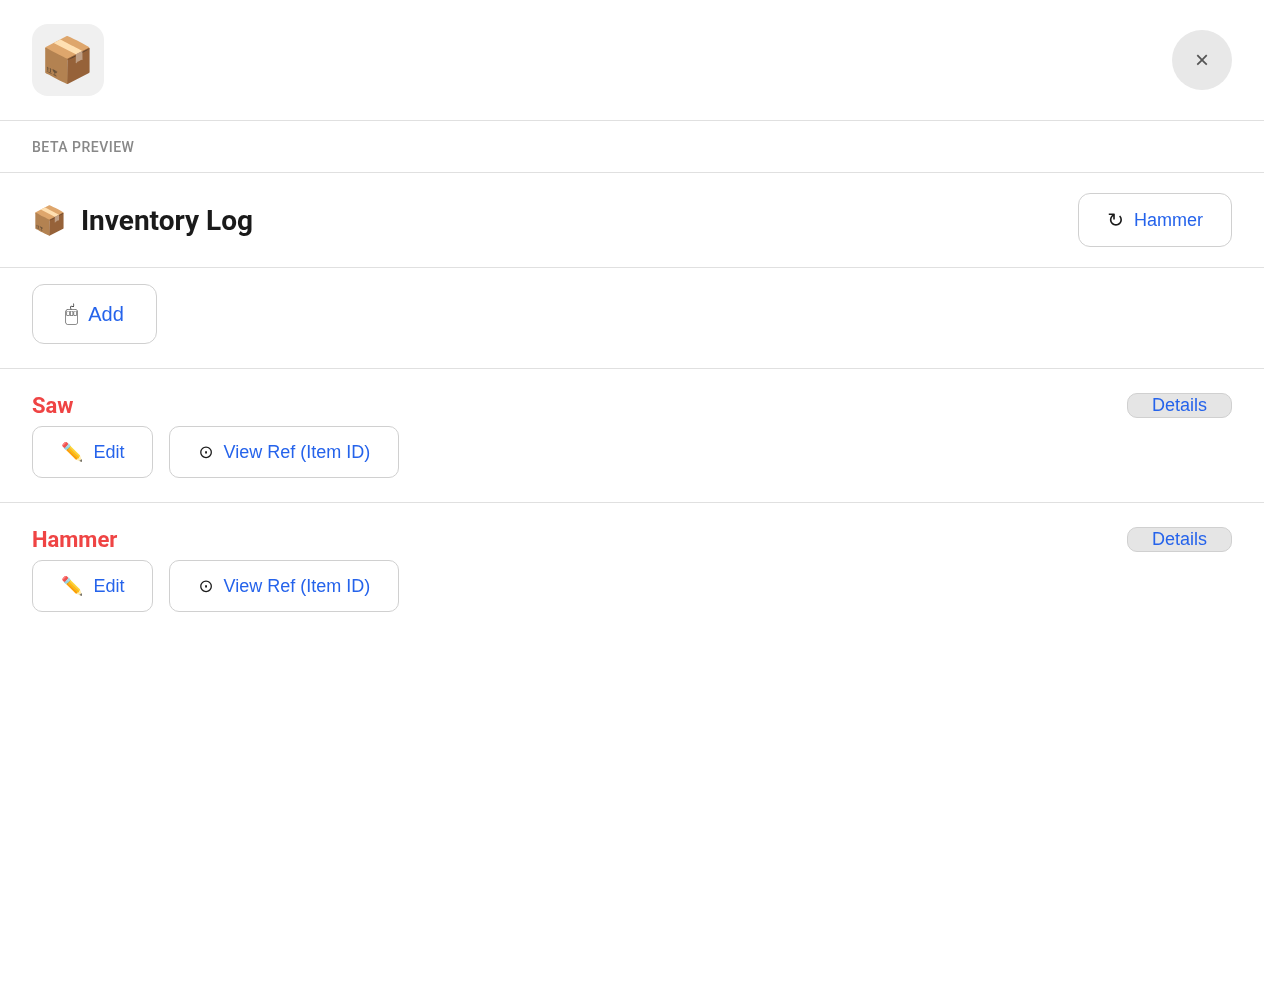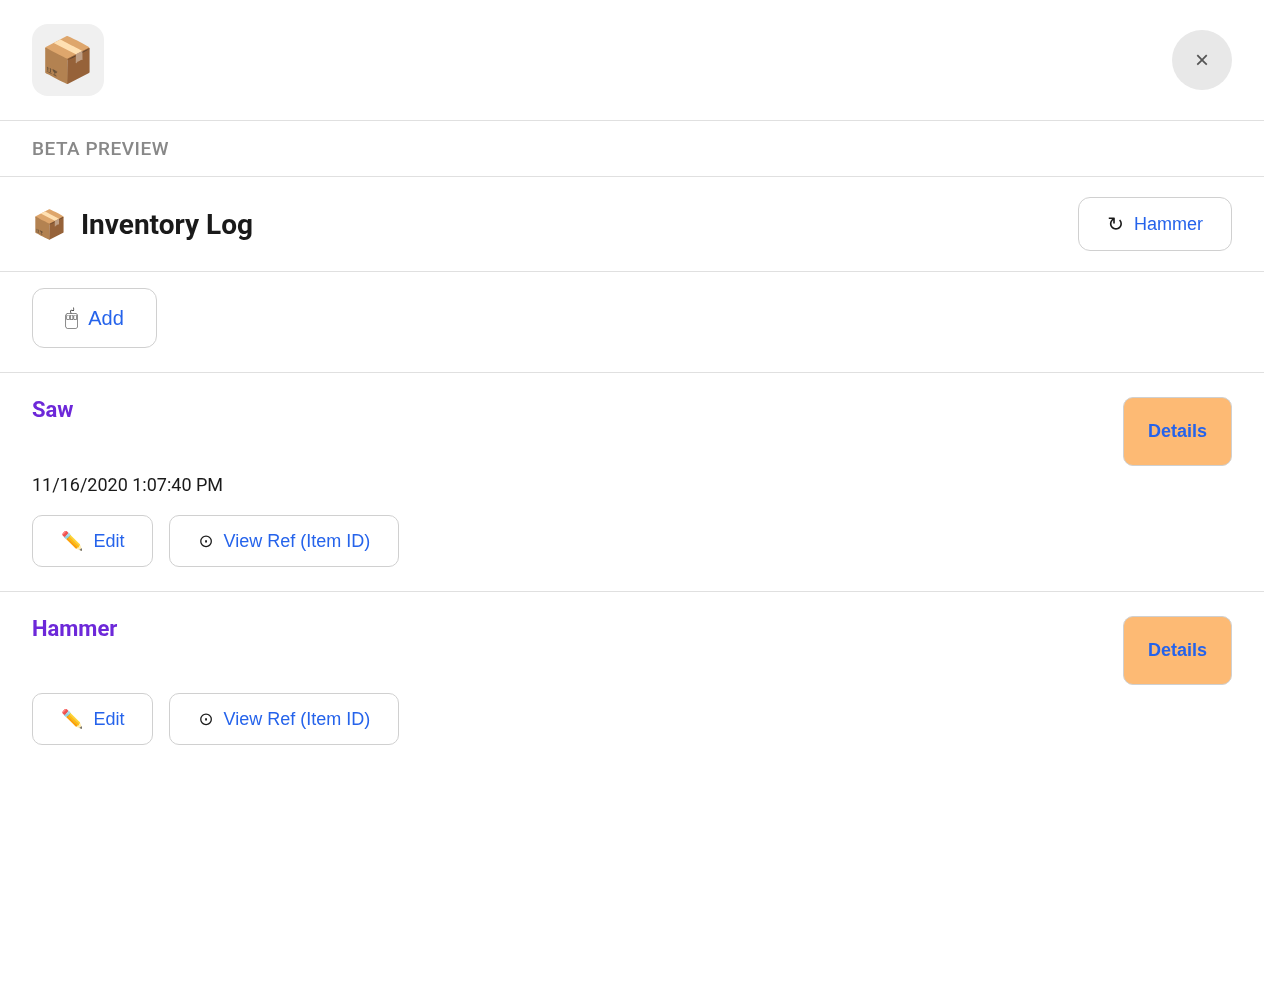--- a/index.html
+++ b/index.html
@@ -65,21 +65,21 @@
     .divider {
       height: 1px;
       background: #e0e0e0;
     }
 
     .beta-bar {
       padding: 16px 32px;
     }
 
     .beta-label {
-      font-size: 19px;
+      font-size: 14px;
       color: #888;
       font-weight: 500;
       letter-spacing: 0.5px;
       text-transform: uppercase;
     }
 
     .section-header {
       display: flex;
       align-items: center;
       justify-content: space-between;
@@ -152,32 +152,32 @@
     .item-header {
       display: flex;
       align-items: flex-start;
       justify-content: space-between;
       margin-bottom: 8px;
     }
 
     .item-name {
       font-size: 22px;
       font-weight: 700;
-      color: #6d28d9;
+      color: #ef4444;
     }
 
     .details-btn {
-      padding: 23px 24px;
+      padding: 1px 24px;
       border: 1.5px solid #d0d0d0;
       border-radius: 10px;
-      background: #fdba74;
-      cursor: pointer;
-      font-size: 18px;
-      color: #2563eb;
-      font-weight: 700;
+      background: #e5e5e5;
+      cursor: pointer;
+      font-size: 18px;
+      color: #2563eb;
+      font-weight: 400;
     }
 
     .item-date {
       font-size: 18px;
       color: #1a1a1a;
       margin-bottom: 20px;
     }
 
     .item-actions {
       display: flex;
@@ -261,21 +261,20 @@
 
 <div>
 
   <div class="inventory-item">
     <div class="item-header">
       <span class="item-name">Saw</span>
       <button class="details-btn">
         <span>Details</span>
       </button>
     </div>
-    <div class="item-date">11/16/2020 1:07:40 PM</div>
     <div class="item-actions">
       <button class="edit-btn">
         <span class="btn-icon">✏️</span>
         <span>Edit</span>
       </button>
       <button class="view-ref-btn">
         <span class="btn-icon">⊙</span>
         <span>View Ref (Item ID)</span>
       </button>
     </div>

